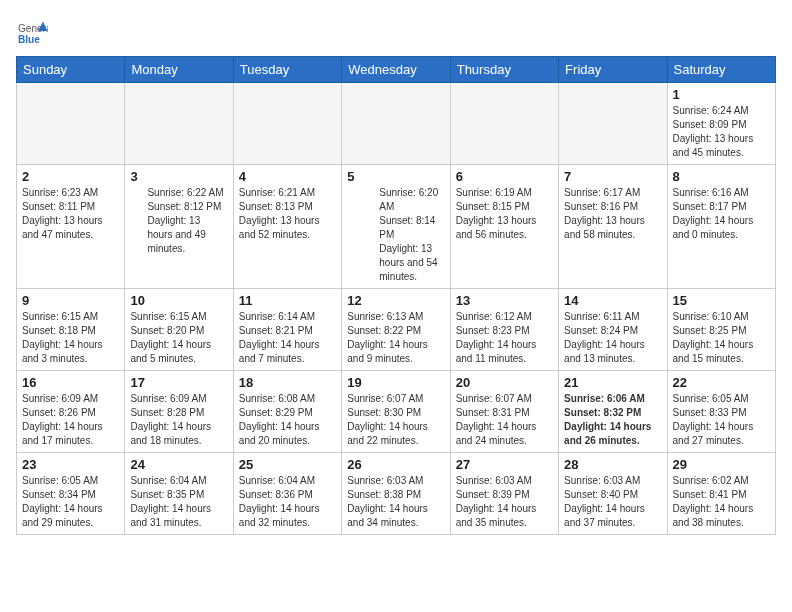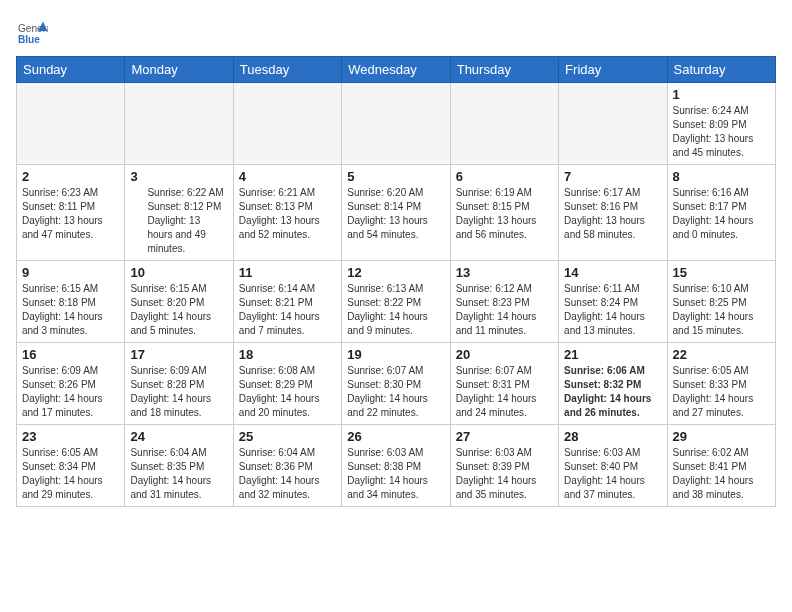--- a/index.html
+++ b/index.html
@@ -139,21 +139,21 @@
 Daylight: 13 hours and 49 minutes.</div>
         </td>
         <td>
           <span class="day-num">4</span>
           <div class="day-info" style="white-space: pre-line;">Sunrise: 6:21 AM
 Sunset: 8:13 PM
 Daylight: 13 hours and 52 minutes.</div>
         </td>
         <td>
           <span class="day-num">5</span>
-          <div class="day-info" style="white-space: pre-line;">Sunrise: 6:20 AM
+          <div class="day-info" style="white-space: pre-line; margin-left: 32px;">Sunrise: 6:20 AM
 Sunset: 8:14 PM
 Daylight: 13 hours and 54 minutes.</div>
         </td>
         <td>
           <span class="day-num">6</span>
           <div class="day-info" style="white-space: pre-line;">Sunrise: 6:19 AM
 Sunset: 8:15 PM
 Daylight: 13 hours and 56 minutes.</div>
         </td>
         <td>

